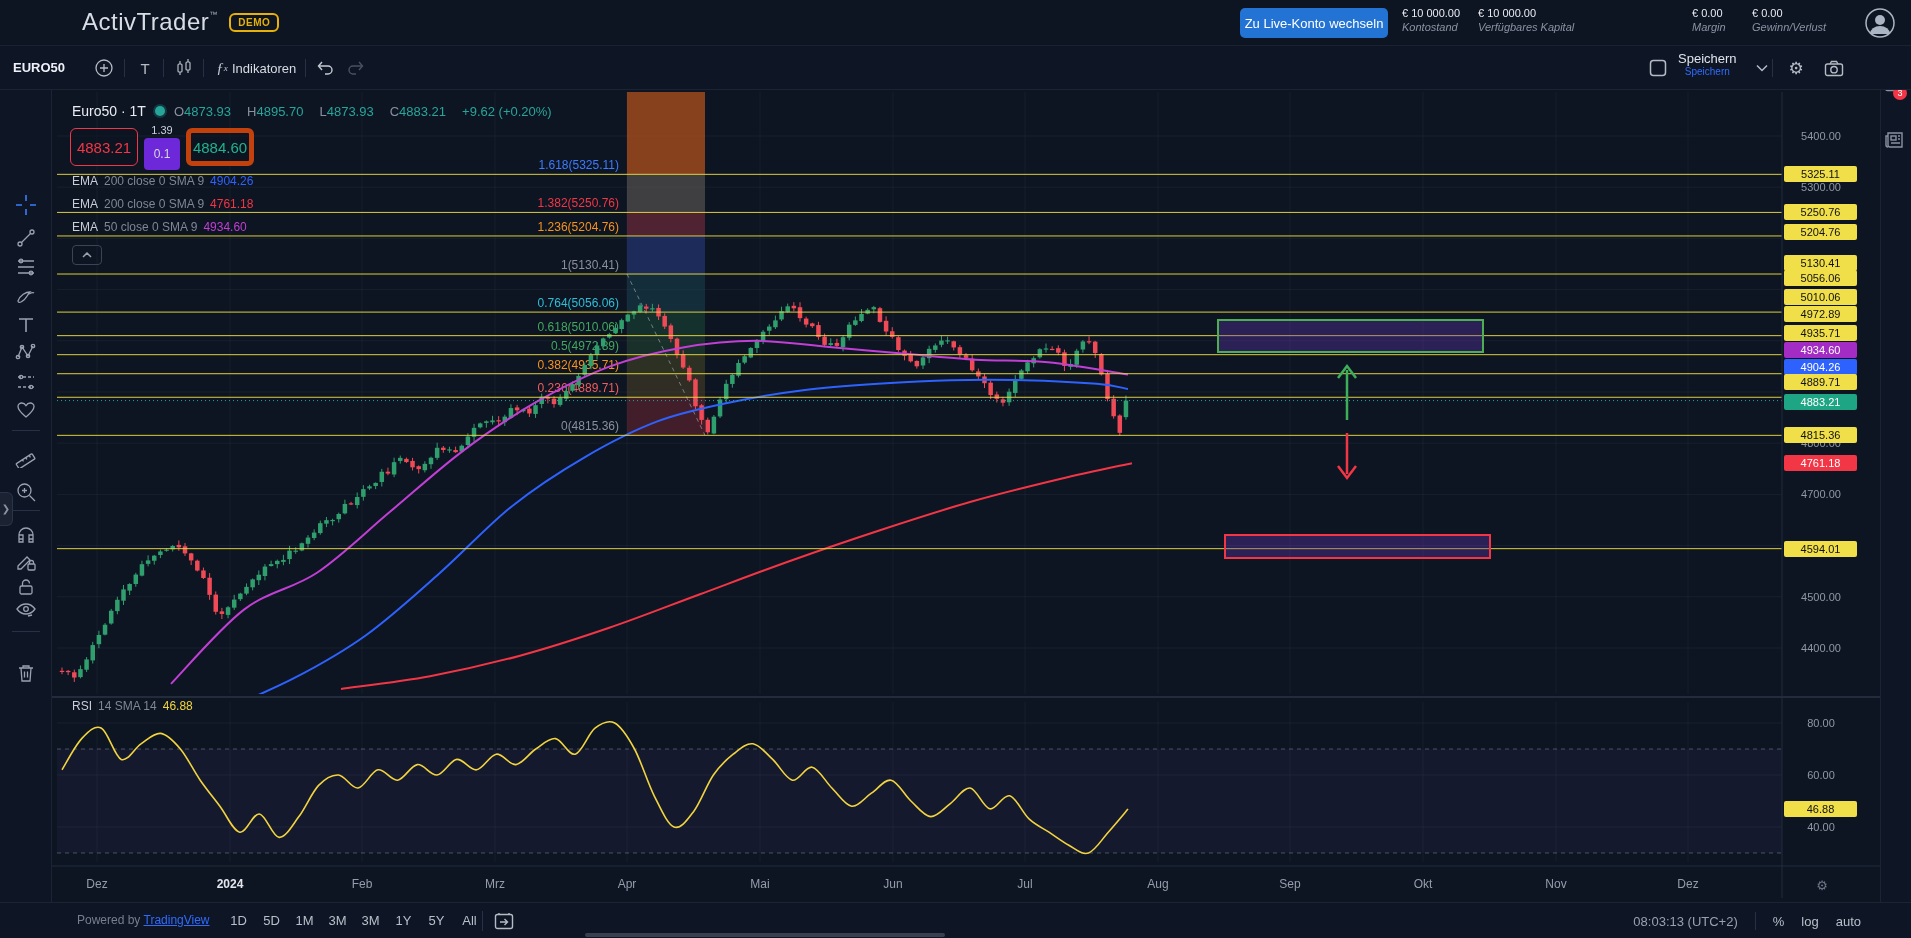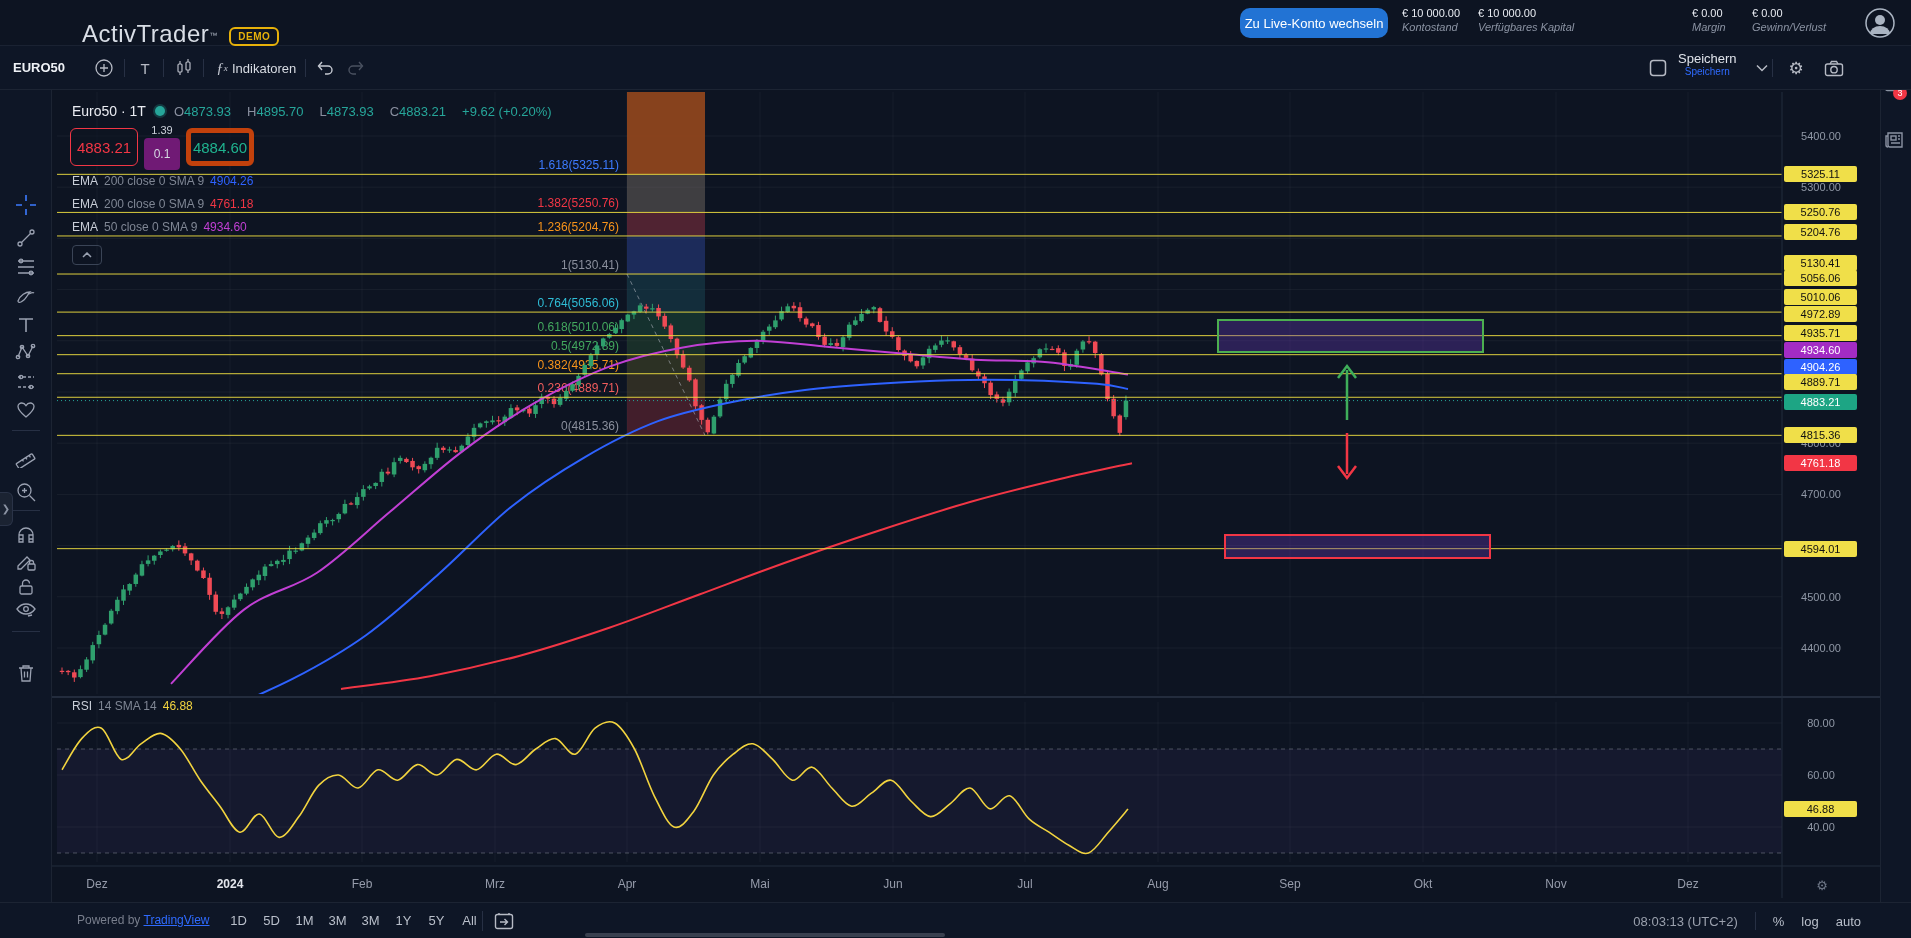--- a/index.html
+++ b/index.html
@@ -2,25 +2,25 @@
 <html><head>
 <meta charset="utf-8">
 <style>
   * { box-sizing: border-box; margin: 0; padding: 0; }
   html,body { background:#070b13; }
   body { font-family:"Liberation Sans", sans-serif; }
   .app { position:relative; width:1911px; height:938px; background:#0e1626; overflow:hidden; color:#d1d4dc; }
 
   
   .header { position:absolute; left:0; top:0; width:1911px; height:46px; background:#0d1422; border-bottom:1px solid #1a2232; z-index:30; }
-  .logo-wrap { position:absolute; left:82px; top:20px; display:flex; align-items:center; }
+  .logo-wrap { position:absolute; left:82px; top:8px; display:flex; align-items:flex-start; }
   .logo { font-size:24px; font-weight:300; color:#d9dee6; letter-spacing:.5px; }
   .logo-tm { font-size:8px; color:#aab2bf; margin-top:2px; }
   .demo-badge { margin-left:12px; margin-top:5px; border:2px solid #e7b10a; color:#e7b10a; font-size:10px; font-weight:bold; border-radius:6px; padding:2px 7px; letter-spacing:.5px; }
-  .live-btn { position:absolute; left:1240px; top:8px; width:148px; height:30px; background:#2273d4; color:#fff; border:none; border-radius:10px; font-size:13px; font-family:"Liberation Sans",sans-serif; cursor:pointer; }
+  .live-btn { position:absolute; left:1240px; top:8px; width:148px; height:30px; background:#2273d4; color:#fff; border:none; border-radius:5px; font-size:13px; font-family:"Liberation Sans",sans-serif; cursor:pointer; }
   .stat { position:absolute; top:7px; }
   .stat-v { font-size:11px; color:#e9ecf2; }
   .stat-l { font-size:11px; color:#8b93a3; margin-top:2px;font-style:italic; }
   .avatar { position:absolute; left:1864px; top:7px; width:32px; height:32px; }
 
   
   .ctoolbar { position:absolute; left:0; top:46px; width:1911px; height:44px; background:#0e1626; border-bottom:1px solid #1c2433; z-index:25; }
   .ctoolbar .sym { position:absolute; left:13px; top:14px; font-size:13px; font-weight:bold; color:#eef1f6; }
   .tb-ic { position:absolute; top:11px; width:24px; height:22px; display:flex; align-items:center; justify-content:center; color:#b6bac4; font-size:14px; cursor:pointer; }
   .tb-div { position:absolute; top:13px; width:1px; height:18px; background:#273044; }
@@ -54,21 +54,21 @@
   .legend-title { color:#eaecf2; font-size:14px; }
   .mkt-dot { width:10px; height:10px; border-radius:50%; background:#26a69a; box-shadow:0 0 0 2px rgba(38,166,154,.25); }
   .ohlc { display:flex; gap:16px; color:#26a69a; font-size:13px; }
   .ohlc .k { color:#8a90a0; }
   .bidask { position:absolute; left:70px; top:124px; display:flex; align-items:center; z-index:10; }
   .px-box { width:68px; height:38px; border-radius:6px; display:flex; align-items:center; justify-content:center; font-size:15px; background:rgba(13,20,34,.6); cursor:pointer; }
   .px-bid { border:1px solid #f23645; color:#f23645; }
   .px-ask { border:5px solid #c2410c; color:#1fb38f; }
   .spread-col { width:48px; display:flex; flex-direction:column; align-items:center; gap:2px; }
   .spread-hi { font-size:11px; color:#cdd2dc; }
-  .spread-lo { background:#701a75; border-radius:4px; padding:9px 10px; font-size:12px; color:#d5dae2; cursor:pointer; }
+  .spread-lo { background:#6d28d9; border-radius:4px; padding:9px 10px; font-size:12px; color:#d5dae2; cursor:pointer; }
   .ind-row { position:absolute; left:72px; display:flex; gap:6px; font-size:12px; z-index:10; }
   .ind-name { color:#c9ced8; }
   .ind-params { color:#7f8694; }
   .collapse-btn { position:absolute; left:72px; top:245px; width:30px; height:20px; border:1px solid #3a4456; border-radius:4px; display:flex; align-items:center; justify-content:center; z-index:10; cursor:pointer; }
   .collapse-btn svg { stroke:#9aa2b1; fill:none; stroke-width:1.5; }
   .rsi-row { position:absolute; left:72px; top:699px; display:flex; gap:6px; font-size:12px; z-index:10; }
 
   
   .bbar { position:absolute; left:0; top:902px; width:1911px; height:36px; background:#0e1626; border-top:1px solid #1c2433; z-index:25; }
   .powered { position:absolute; left:77px; top:10px; font-size:12px; color:#787e8c; }

